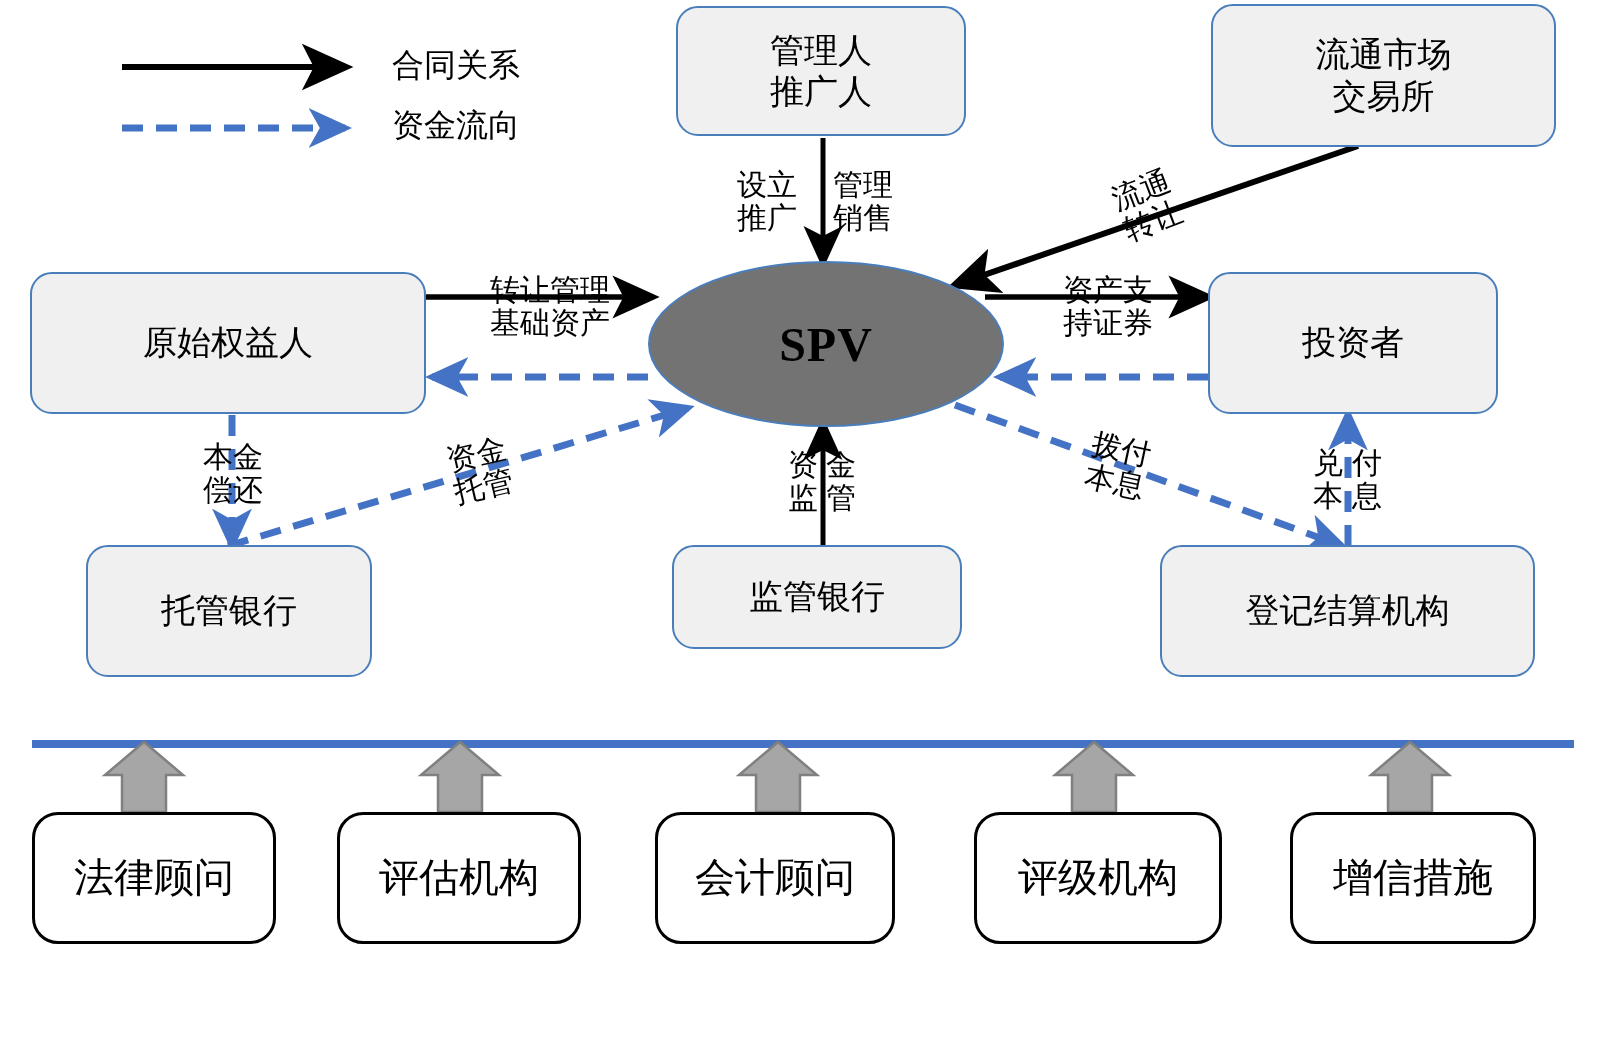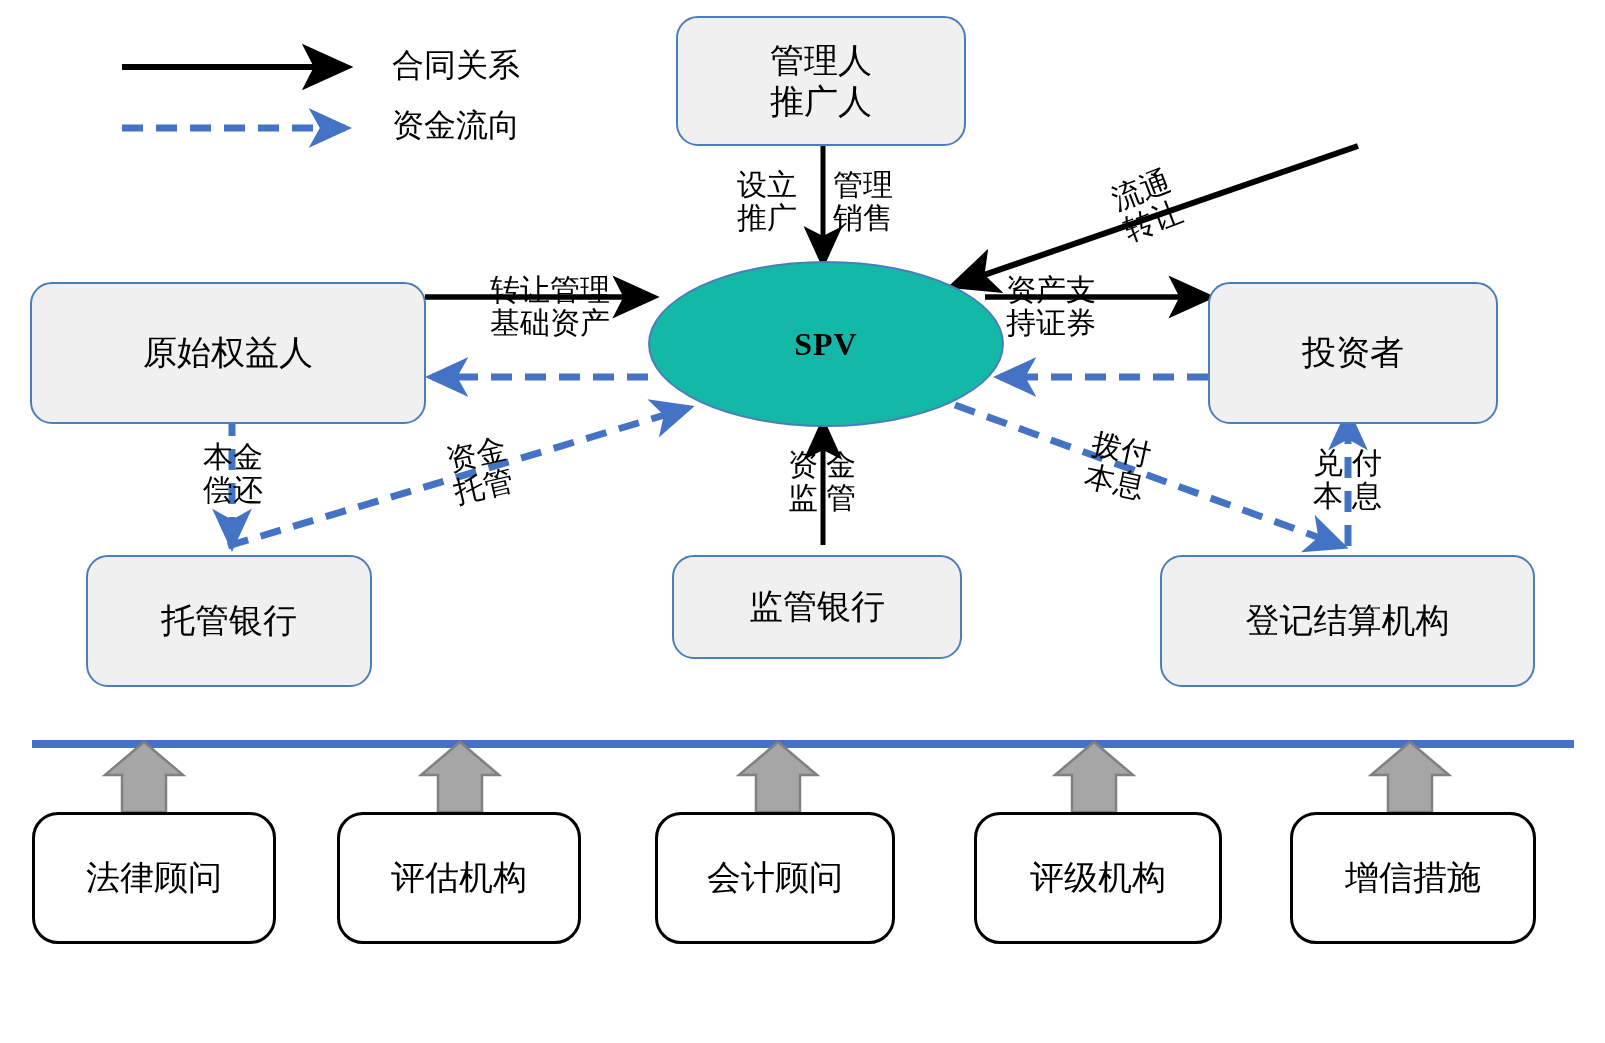--- a/index.html
+++ b/index.html
@@ -32,43 +32,42 @@
     text-align: center;
     line-height: 1.22;
     color: #000000;
     font-family: "Liberation Serif", "DejaVu Serif", serif;
   }
   .node-gray {
     background: #f0f0f0;
     border: 2.5px solid #4a7ebb;
     border-radius: 22px;
     font-size: 34px;
-    margin-top: 10px;
   }
   .node-white {
     background: #ffffff;
     border: 3px solid #000000;
     border-radius: 26px;
-    font-size: 34px;
+    font-size: 40px;
   }
   .node .lines { display: block; }
   .node .lines span { display: block; white-space: nowrap; }
 
   
   .spv {
     position: absolute;
-    background: #14b8a6;
+    background: #737373;
     border: 2.5px solid #4a7ebb;
     border-radius: 50%;
     display: flex;
     align-items: center;
     justify-content: center;
     font-family: "Liberation Serif", "DejaVu Serif", serif;
     font-weight: bold;
-    font-size: 32px;
+    font-size: 48px;
     letter-spacing: 1px;
     color: #000;
   }
 
   
   .elabel {
     position: absolute;
     color: #000;
     font-size: 30px;
     line-height: 1.1;
@@ -181,20 +180,26 @@
   <div class="legend-text" style="left:392px; top:44px;">合同关系</div>
   <div class="legend-text" style="left:392px; top:104px;">资金流向</div>
 
   <div class="node node-gray" style="left:676px; top:6px; width:290px; height:130px;">
     <span class="lines">
       <span>管理人</span>
       <span>推广人</span>
     </span>
   </div>
 
+  <div class="node node-gray" style="left:1211px; top:4px; width:345px; height:143px;">
+    <span class="lines">
+      <span>流通市场</span>
+      <span>交易所</span>
+    </span>
+  </div>
 
   <div class="node node-gray" style="left:30px; top:272px; width:396px; height:142px;">
     <span class="lines">
       <span>原始权益人</span>
     </span>
   </div>
 
   <div class="spv" style="left:648px; top:261px; width:352px; height:162px;">
     <span>SPV</span>
   </div>
@@ -251,21 +256,21 @@
   <div class="elabel rot-neg20" style="left:1092px; top:172px; width:110px;">
     <span>流通</span>
     <span>转让</span>
   </div>
 
   <div class="elabel" style="left:465px; top:273px; width:170px;">
     <span>转让管理</span>
     <span>基础资产</span>
   </div>
 
-  <div class="elabel" style="left:986px; top:273px; width:130px;">
+  <div class="elabel" style="left:1043px; top:273px; width:130px;">
     <span>资产支</span>
     <span>持证券</span>
   </div>
 
   <div class="elabel" style="left:178px; top:440px; width:110px;">
     <span>本金</span>
     <span>偿还</span>
   </div>
 
   <div class="elabel rot-neg12" style="left:425px; top:437px; width:110px;">

